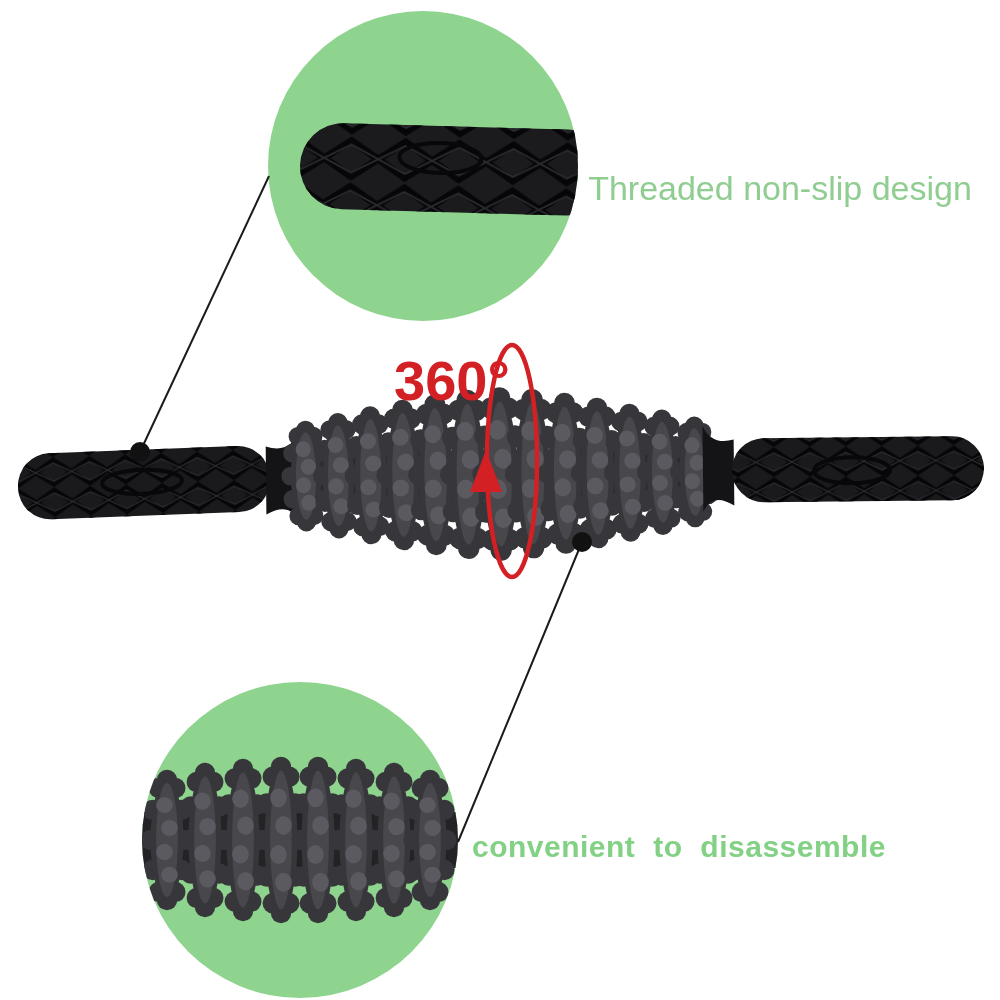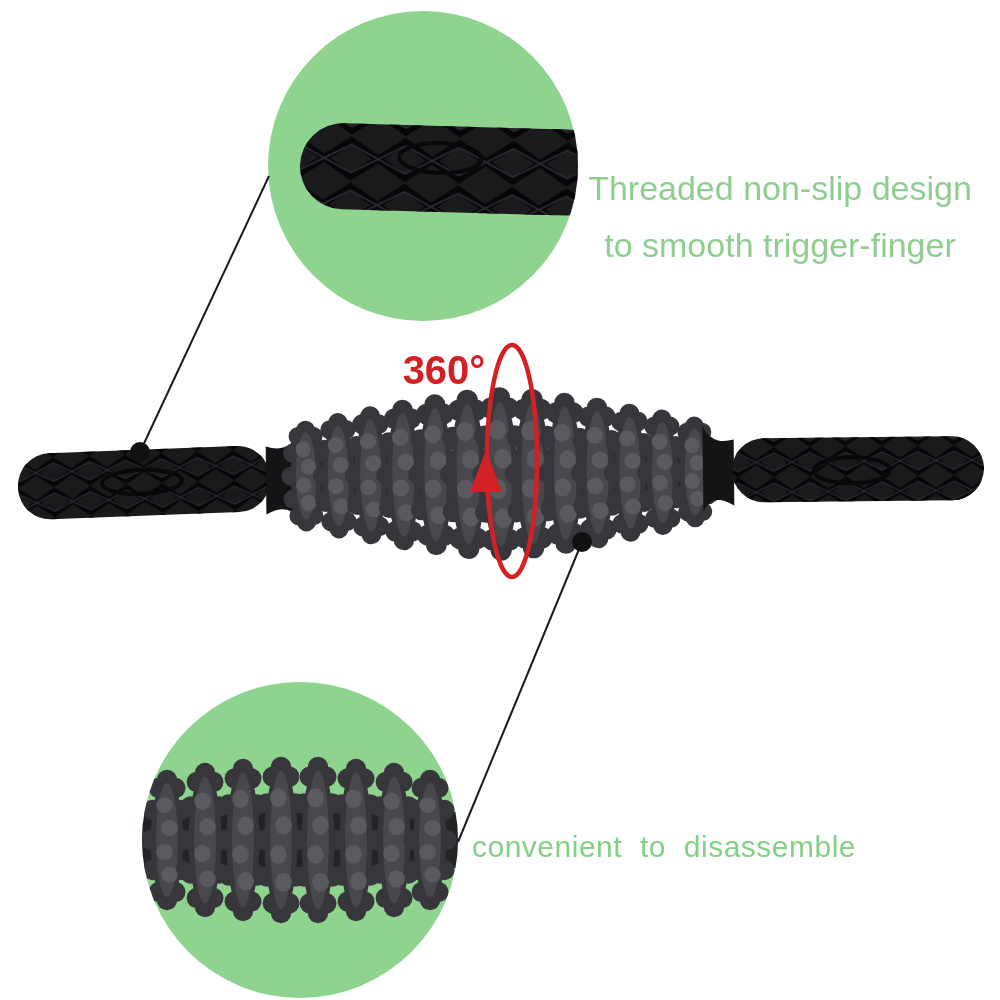--- a/index.html
+++ b/index.html
@@ -7,25 +7,25 @@
     position:relative;width:1000px;height:1000px;background:#ffffff;
     overflow:hidden;font-family:"Liberation Sans",sans-serif;
   }
   .layer{position:absolute;left:0;top:0;}
   .caption-top{
     position:absolute;left:570px;top:160px;width:420px;text-align:center;
     font-size:34px;line-height:57px;color:var(--caption-green,#8fcd90);
   }
   .rotation-label{
     position:absolute;left:394px;top:348px;width:100px;text-align:center;
-    font-size:40px;font-weight:bold;color:var(--accent-red,#d32024);
+    font-size:56px;font-weight:bold;color:var(--accent-red,#d32024);
   }
   .caption-bottom{
     position:absolute;left:472px;top:822px;text-align:left;
-    font-size:30px;line-height:50px;font-weight:normal;letter-spacing:.5px;word-spacing:9px;
+    font-size:30px;line-height:50px;font-weight:bold;letter-spacing:.5px;word-spacing:9px;
     color:var(--comic-green,#82d184);
   }
   .green-fill{fill:var(--circle-green,#8ed48e);}
   .red-stroke{stroke:var(--accent-red,#d32024);}
   .red-fill{fill:var(--accent-red,#d32024);}
 </style>
 </head>
 <body>
 
 <div class="stage">
@@ -513,21 +513,20 @@
 
     <circle cx="140" cy="452" r="10" fill="#111"></circle>
     <circle cx="582" cy="542" r="10" fill="#111"></circle>
 
     <ellipse class="red-stroke" cx="512" cy="461" rx="25" ry="116" fill="none" stroke-width="4.5"></ellipse>
     <polygon class="red-fill" points="486,450 470,492 502,492"></polygon>
   </svg>
 
   <div class="caption-top">
     <div>Threaded non-slip design</div>
-    <div>to smooth trigger-finger</div>
   </div>
 
   <div class="rotation-label">360°</div>
 
   <div class="caption-bottom">
     <div>convenient to disassemble</div>
   </div>
 
 </div>
 

